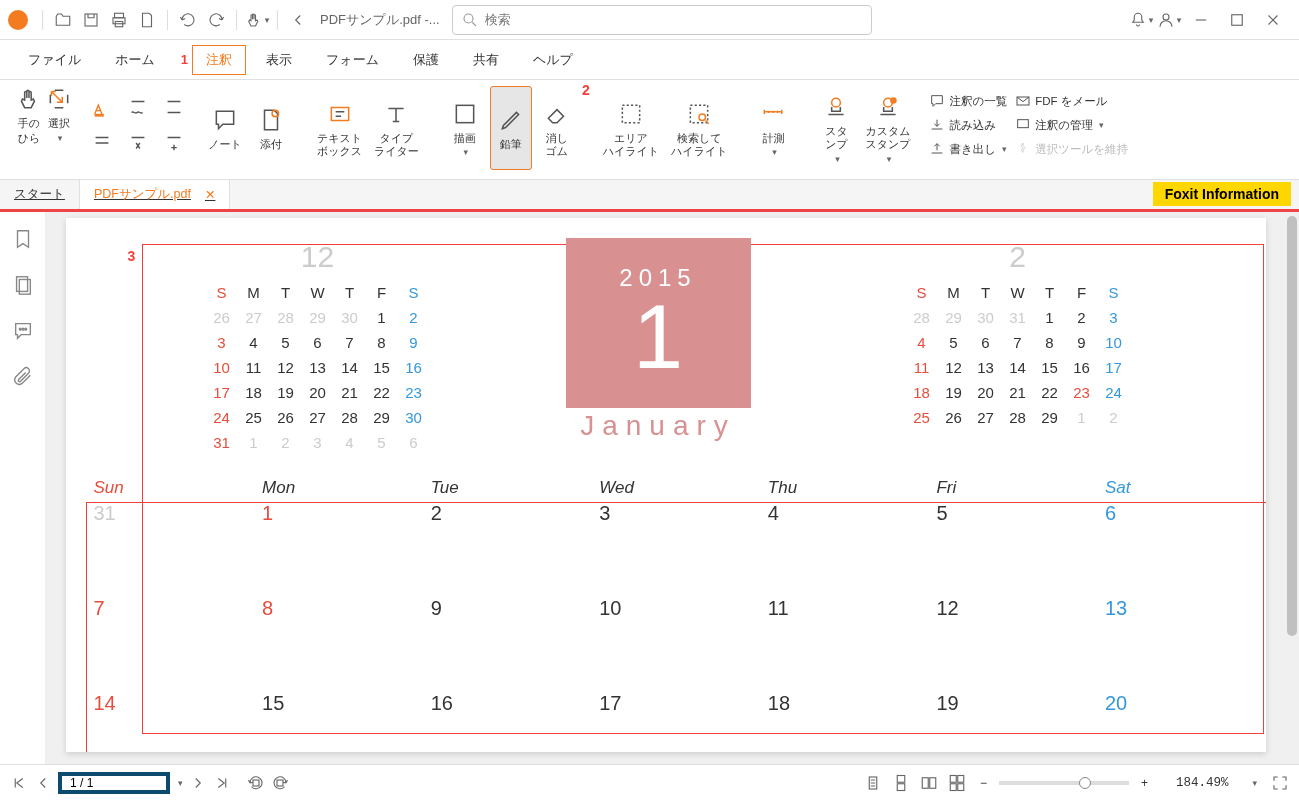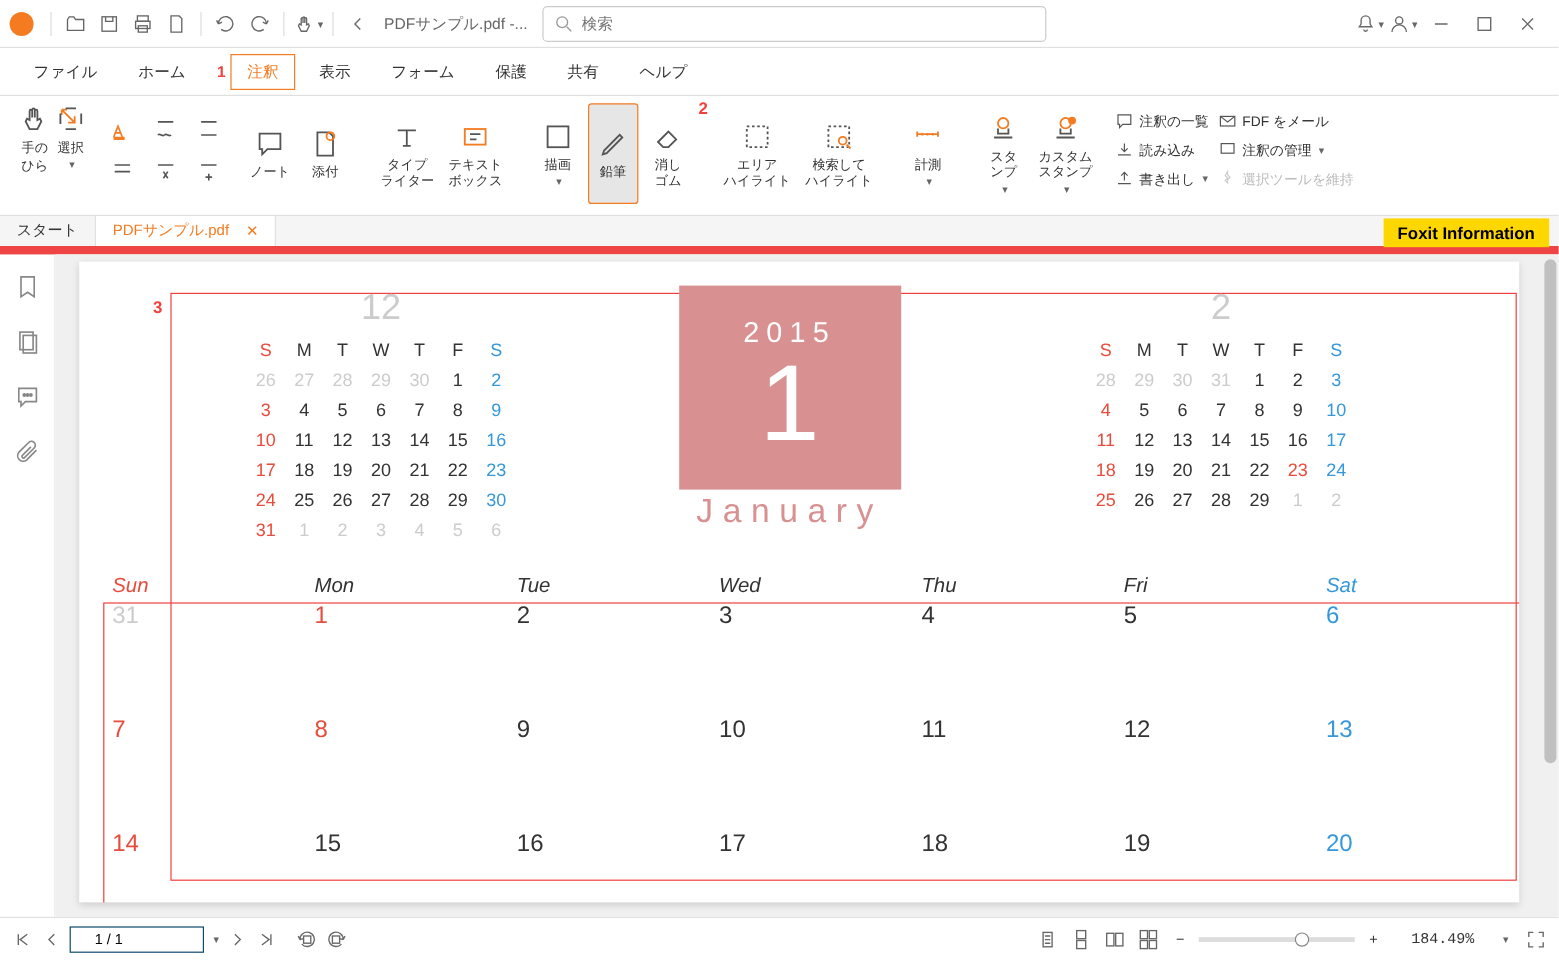--- a/index.html
+++ b/index.html
@@ -34,21 +34,21 @@
 .rsmall { display: flex; align-items: center; height: 22px; font-size: 11.5px; cursor: pointer; gap:4px; white-space:nowrap;}
 .rsmall svg { width:16px; height:16px; stroke:#555; fill:none; stroke-width:1.5;}
 .hand-col { display:flex; flex-direction:column; align-items:center; height:84px;}
 .hand-col svg { width:26px; height:26px; stroke:#555; fill:none; stroke-width:1.4;}
 .hand-col .rlabel {font-size:11px; margin-top:4px; text-align:center;}
 .text-marks{ display:grid; grid-template-columns:repeat(3,30px); gap:6px; padding-top:6px;}
 .text-marks .tm{ width:30px; height:30px; display:flex; align-items:center; justify-content:center; cursor:pointer;}
 .text-marks svg{width:22px;height:22px;stroke:#555;fill:none;stroke-width:1.5;}
 .r-num{position:absolute; color:#f2403c; font-weight:bold; font-size:14px;}
 
-.tabbar { height: 32px; display:flex; align-items:stretch; background:#f5f5f5; border-bottom:7px solid #ef4444; position:relative;}
+.tabbar { height: 32px; display:flex; align-items:stretch; background:#f5f5f5; border-bottom:3px solid #ef4444; position:relative;text-decoration:underline;}
 .tabbar .tab { display:flex; align-items:center; padding: 0 14px; border-right:1px solid #e0e0e0; cursor:pointer; font-size:12.5px;}
 .tabbar .tab.active { background:#fff; color:#f47b20; }
 .tabbar .tab .close { margin-left:14px; cursor:pointer;}
 .foxit-info { position:absolute; right:8px; top:2px; background:#ffd700; color:#000; font-weight:bold; padding:4px 12px; font-size:14px;}
 
 .workspace { height: 552px; display:flex; }
 .sidebar { width: 46px; display:flex; flex-direction:column; align-items:center; padding-top:16px; gap:24px; border-right:1px solid #eee;}
 .sidebar svg { width:22px; height:22px; stroke:#888; fill:none; stroke-width:1.5; cursor:pointer;}
 .side-expand { position:absolute; left:46px; top:430px; width:8px; height:14px; cursor:pointer;}
 .side-expand svg{width:8px;height:14px;stroke:#666;fill:#666;}
@@ -76,21 +76,21 @@
 .big-cal .dayrow{ display:flex;}
 .big-cal .daycol{ flex:1; padding:0 8px; font-size:17px;font-style:italic;}
 .big-cal .daycol.sun{color:#e74c3c;} .big-cal .daycol.sat{color:#3498db;}
 .big-cal .grid{ display:flex; flex-direction:column;}
 .big-cal .grow{ display:flex; height:95px;}
 .big-cal .gcell{ flex:1; padding:4px 8px; font-size:20px;}
 .big-cal .gcell.sun{color:#e74c3c;} .big-cal .gcell.sat{color:#3498db;} .big-cal .gcell.muted{color:#ccc;}
 
 .statusbar{ height:36px; border-top:1px solid #e0e0e0; display:flex; align-items:center; padding:0 10px; gap:6px;}
 .statusbar svg{ width:18px; height:18px; stroke:#666; fill:none; stroke-width:1.5;}
-.statusbar .pginput{ width:112px; height:22px; border:1px solid #0c4a6e; padding:0 20px; font-size:12px;}
+.statusbar .pginput{ width:112px; height:22px; border:4px solid #0c4a6e; padding:0 8px; font-size:12px;}
 .statusbar .sp{flex:1;}
 .statusbar .viewmode{ width:22px; height:22px; display:flex; align-items:center; justify-content:center; cursor:pointer;}
 .zoom-slider{ width:130px; height:4px; background:#ddd; position:relative; cursor:pointer;}
 .zoom-slider .knob{ position:absolute; left:80px; top:-4px; width:12px; height:12px; background:#fff; border:1px solid #888; border-radius:50%;}
 .zoom-text{ font-size:12.5px; margin:0 16px;font-family:Liberation Mono, monospace;}
 .chev-down{font-size:9px; color:#666; margin-left:2px;}
 </style>
 </head>
 <body>
 
@@ -264,33 +264,33 @@
           </svg>
         </div>
         <div class="rlabel">添付</div>
       </div>
   </div>
   <div class="rdiv"></div>
   <div class="rgroup">
     <div class="rbtn big">
         <div class="ricon">
           <svg viewBox="0 0 24 24">
-            <path d="M5 7h14M12 7v12M9 19h6"></path>
-          </svg>
-        </div>
-        <div class="rlabel">タイプ<br>ライター</div>
-      </div>
-    <div class="rbtn big">
-        <div class="ricon">
-          <svg viewBox="0 0 24 24">
             <rect x="4" y="6" width="16" height="12" stroke="#f47b20"></rect>
             <path d="M8 10h8M8 14h5"></path>
           </svg>
         </div>
         <div class="rlabel">テキスト<br>ボックス</div>
+      </div>
+    <div class="rbtn big">
+        <div class="ricon">
+          <svg viewBox="0 0 24 24">
+            <path d="M5 7h14M12 7v12M9 19h6"></path>
+          </svg>
+        </div>
+        <div class="rlabel">タイプ<br>ライター</div>
       </div>
   </div>
   <div class="rdiv"></div>
   <div class="rgroup">
     <div class="rbtn big">
         <div class="ricon">
           <svg viewBox="0 0 24 24">
             <rect x="4" y="4" width="16" height="16"></rect>
           </svg>
         </div>

